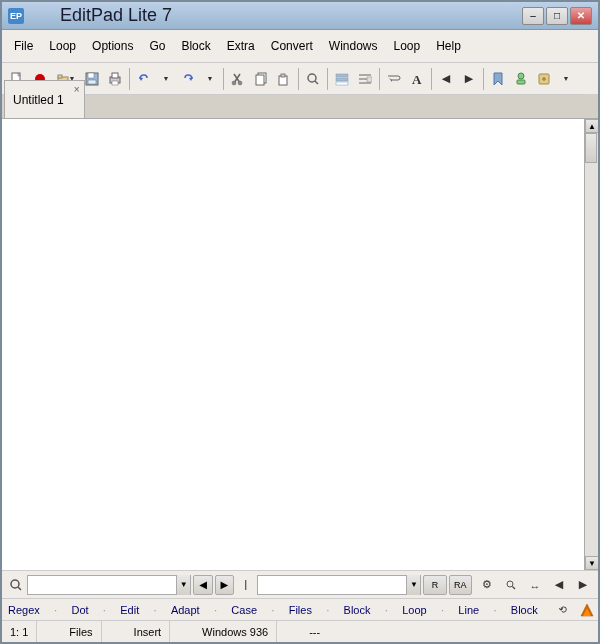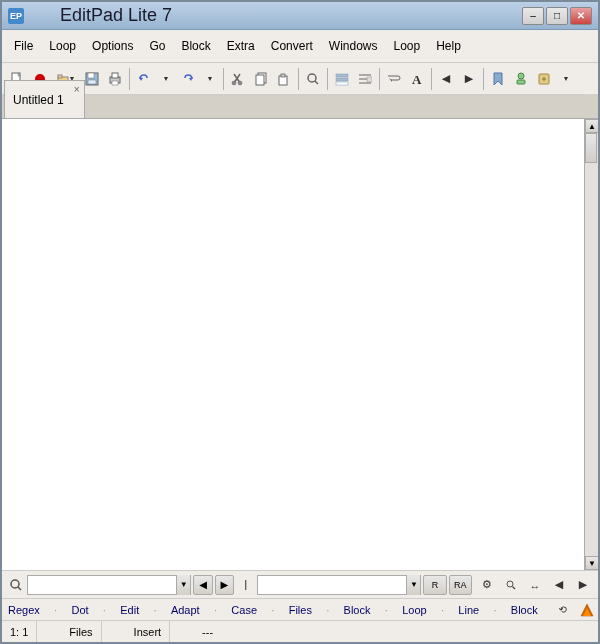--- a/index.html
+++ b/index.html
@@ -626,16 +626,17 @@
             <path d="M4 10 Q8 6 12 10" fill="#ffcc00" stroke="#cc8800" stroke-width="0.5"></path>
           </svg>
       </div>
     </div>
   </div>
 
   <div class="status-bar">
     <div class="status-segment">1: 1</div>
     <div class="status-segment">Files</div>
     <div class="status-segment">Insert</div>
+    <div class="status-segment">Windows 936</div>
     <div class="status-segment">---</div>
   </div>
 
 </div>
 
 </body></html>

